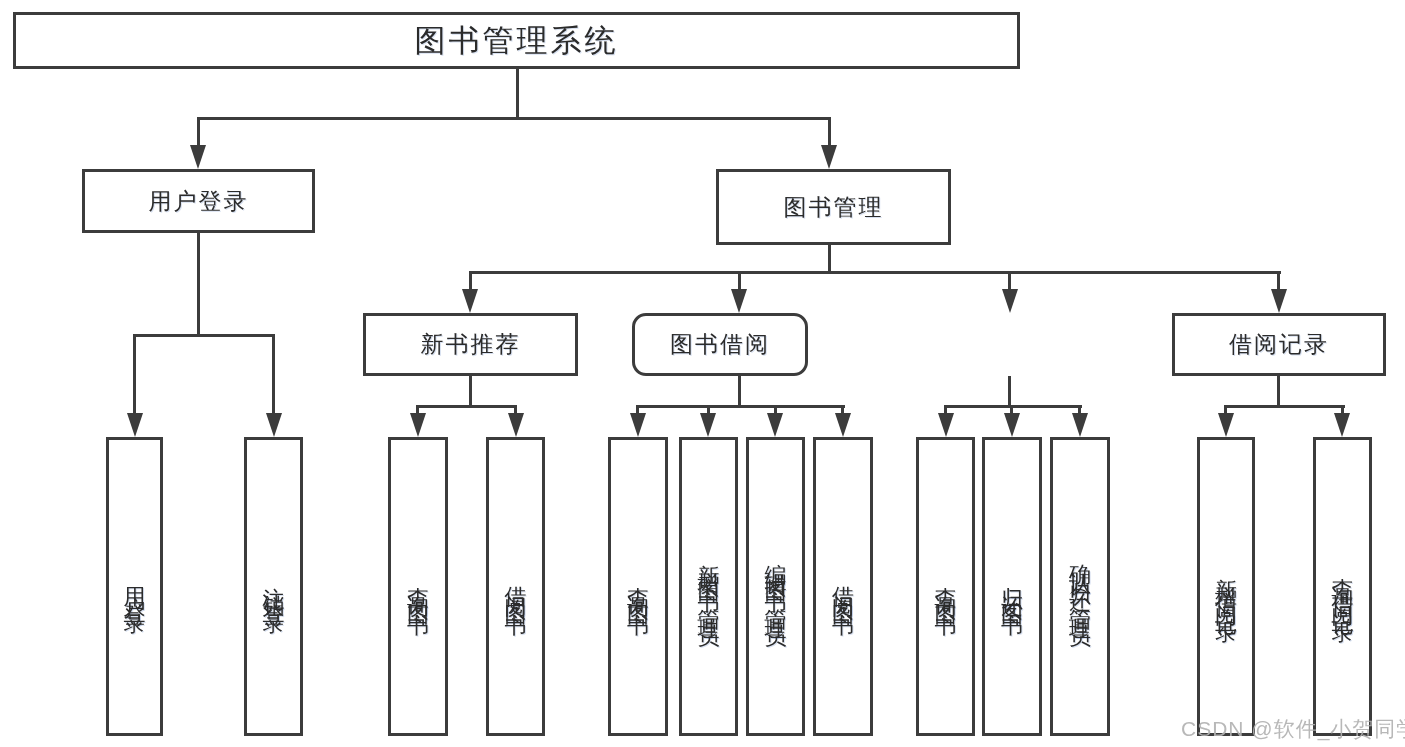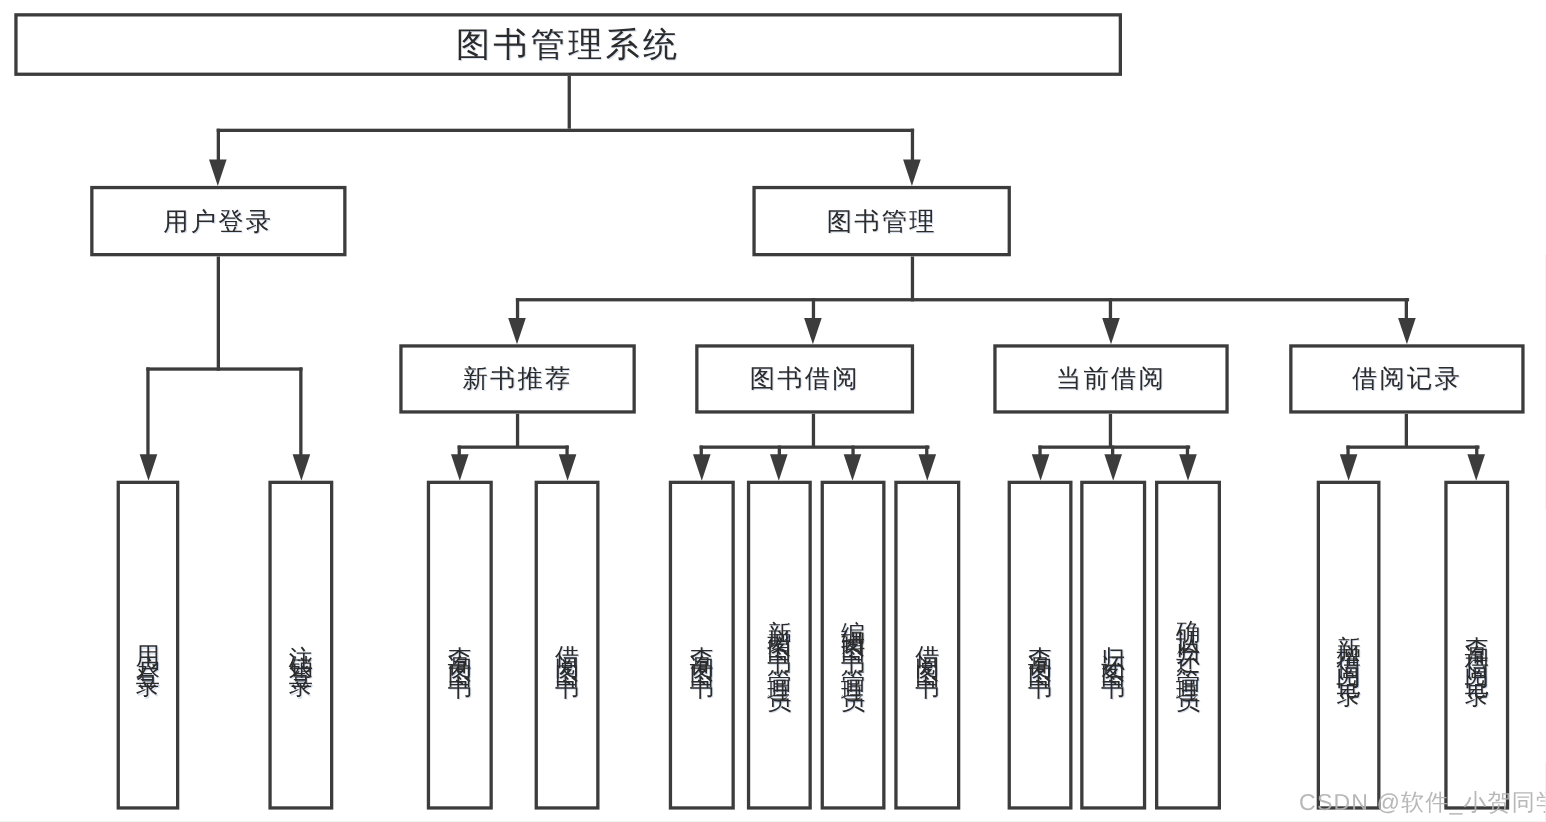--- a/index.html
+++ b/index.html
@@ -54,43 +54,42 @@
   <div class="box title" style="left:13px;top:12px;width:1007px;height:57px;">图书管理系统</div>
 
   <div class="ln" style="left:516px;top:69px;width:3px;height:48px;"></div>
   <div class="ln" style="left:197px;top:117px;width:634px;height:3px;"></div>
   <div class="ln" style="left:197px;top:117px;width:3px;height:30px;"></div>
   <div class="ar" style="left:190px;top:145px;"></div>
   <div class="ln" style="left:828px;top:117px;width:3px;height:30px;"></div>
   <div class="ar" style="left:821px;top:145px;"></div>
 
   <div class="box" style="left:82px;top:169px;width:233px;height:64px;">用户登录</div>
-  <div class="box" style="left:684px;top:169px;width:235px;height:64px;">图书管理</div>
+  <div class="box" style="left:716px;top:169px;width:235px;height:76px;">图书管理</div>
 
   <div class="ln" style="left:197px;top:233px;width:3px;height:104px;"></div>
   <div class="ln" style="left:133px;top:334px;width:142px;height:3px;"></div>
   <div class="ln" style="left:133px;top:334px;width:3px;height:82px;"></div>
   <div class="ar" style="left:127px;top:413px;"></div>
   <div class="ln" style="left:272px;top:334px;width:3px;height:82px;"></div>
   <div class="ar" style="left:266px;top:413px;"></div>
 
   <div class="ln" style="left:828px;top:233px;width:3px;height:41px;"></div>
   <div class="ln" style="left:469px;top:271px;width:812px;height:3px;"></div>
   <div class="ln" style="left:469px;top:271px;width:3px;height:20px;"></div>
   <div class="ar" style="left:462px;top:289px;"></div>
   <div class="ln" style="left:738px;top:271px;width:3px;height:20px;"></div>
   <div class="ar" style="left:731px;top:289px;"></div>
   <div class="ln" style="left:1008px;top:271px;width:3px;height:20px;"></div>
   <div class="ar" style="left:1002px;top:289px;"></div>
   <div class="ln" style="left:1277px;top:271px;width:3px;height:20px;"></div>
   <div class="ar" style="left:1271px;top:289px;"></div>
 
   <div class="box" style="left:363px;top:313px;width:215px;height:63px;">新书推荐</div>
-  <div class="box" style="left:632px;top:313px;width:199px;height:63px;">图书借阅</div>
-  <div class="box" style="left:903px;top:313px;width:214px;height:63px;">当前借阅</div>
+  <div class="box" style="left:632px;top:313px;width:176px;height:63px;border-radius:14px;">图书借阅</div>
   <div class="box" style="left:1172px;top:313px;width:214px;height:63px;">借阅记录</div>
 
   <div class="ln" style="left:469px;top:376px;width:3px;height:31px;"></div>
   <div class="ln" style="left:416px;top:405px;width:101px;height:3px;"></div>
   <div class="ln" style="left:416px;top:405px;width:3px;height:10px;"></div>
   <div class="ar" style="left:410px;top:413px;"></div>
   <div class="ln" style="left:514px;top:405px;width:3px;height:10px;"></div>
   <div class="ar" style="left:508px;top:413px;"></div>
 
   <div class="ln" style="left:738px;top:376px;width:3px;height:31px;"></div>

